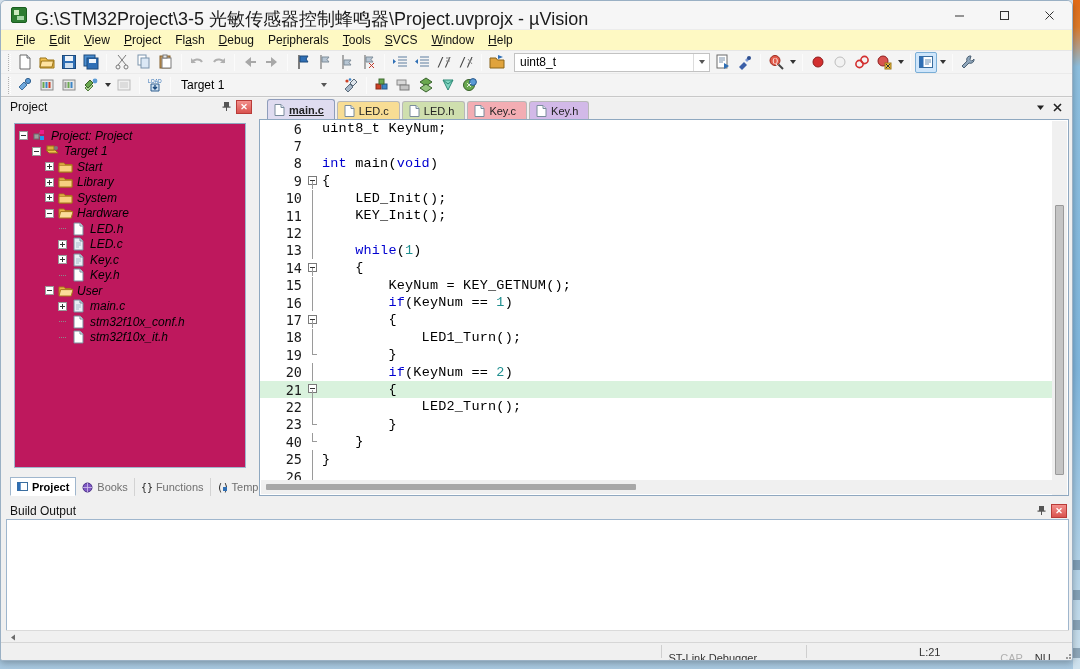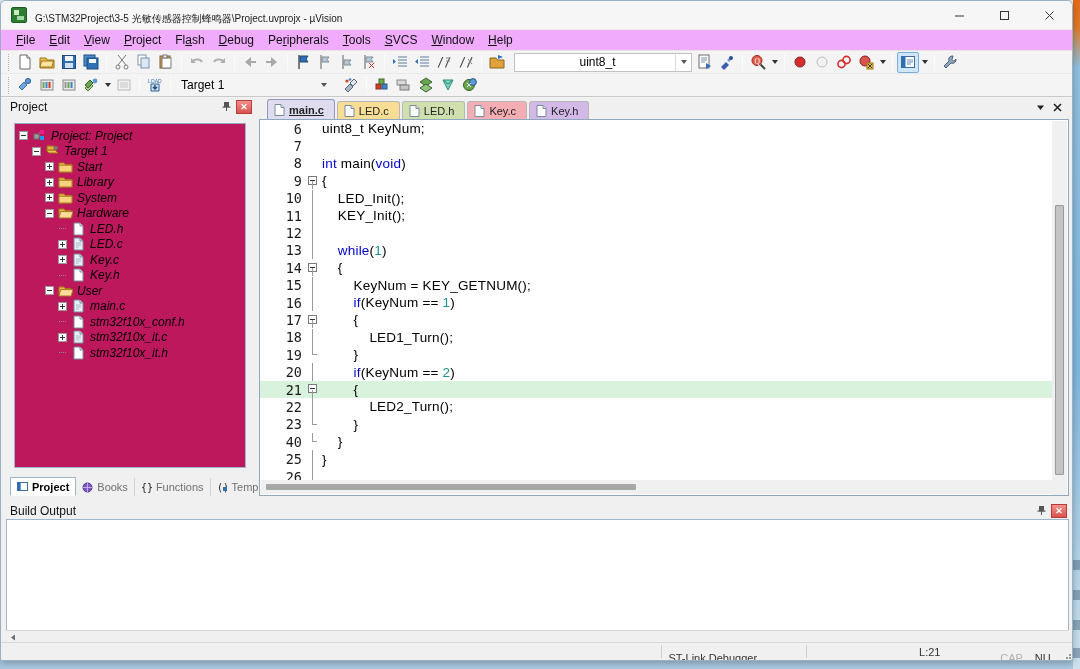--- a/index.html
+++ b/index.html
@@ -47,36 +47,36 @@
   }
   .app-icon::before {
     content: ""; position: absolute; left: 2px; top: 2px;
     width: 5px; height: 5px; background: #cdeac0;
   }
   .app-icon::after {
     content: ""; position: absolute; right: 2px; bottom: 2px;
     width: 7px; height: 4px; background: #a5d6a7;
   }
   .title-text {
-    font-size: 10px; color: #1a1a1a;
+    font-size: 18px; color: #1a1a1a;
     white-space: nowrap;
     margin-top: 7px;
   }
   .wbtns { position: absolute; right: 0; top: 0; height: 29px; display: flex; }
   .wbtn {
     width: 45px; height: 29px;
     display: flex; align-items: center; justify-content: center;
     color: #333;
   }
   .wbtn svg { display: block; }
 
   
   .menubar {
     height: 21px;
-    background: #f0abfc;
+    background: #fef9c3;
     display: flex; align-items: center;
     padding-left: 8px;
     border-bottom: 1px solid #e6e6e6;
   }
   .menu-item {
     padding: 2px 7px;
     font-size: 12px;
     color: #111;
     white-space: nowrap;
   }
@@ -134,21 +134,21 @@
   }
   .combo .cbtn {
     width: 16px; height: 17px; display: flex;
     align-items: center; justify-content: center;
     border-left: 1px solid #dcdcdc;
   }
   .combo .cbtn::after {
     content: ""; border-left: 3.5px solid transparent;
     border-right: 3.5px solid transparent; border-top: 4px solid #555;
   }
-  .combo.wide { width: 178px; text-align: center; }
+  .combo.wide { width: 196px; }
   .tbtn-lbl {
     height: 19px; display: flex; align-items: center;
     font-size: 12px; padding: 0 6px; color: #000;
     white-space: nowrap;
   }
 
   
   .body-area {
     position: absolute; left: 0; top: 97px;
     width: 1073px; height: 546px;
@@ -347,21 +347,21 @@
     position: absolute; left: 6px; top: 0;
     width: 1px; height: 9px; background: #9a9a9a;
   }
   .fend::after {
     content: ""; position: absolute; left: 0px; top: 8px;
     width: 5px; height: 1px; background: #9a9a9a;
   }
   .codetext {
     flex: 1; white-space: pre;
     color: #000;
-    font-family: Liberation Sans, sans-serif;
+    font-family: Liberation Mono, monospace;
     font-size: 13.5px;
     letter-spacing: 0.2px;
   }
   .kw { color: #0000d0; }
   .num { color: #1f8f8f; }
   .vscroll {
     position: absolute; right: 1px; top: 1px;
     width: 15px; height: 374px;
     background: #f0f0f0;
   }
@@ -992,34 +992,20 @@
                 <span class="tspacer"></span>
                 <span class="tspacer"></span>
                 <span class="tdash"></span>
                 <span class="ico">
                   <svg width="15" height="14" viewBox="0 0 15 14">
                     <path d="M3 1h6l3 3v9H3z" fill="#fff" stroke="#7a8c9c"></path>
                     <path d="M9 1v3h3" fill="#dfe8f2" stroke="#7a8c9c"></path>
                   </svg>
                 </span>
                 <span class="tlabel">stm32f10x_conf.h</span>
-              </div>
-              <div class="tnode">
-                <span class="tspacer"></span>
-                <span class="tspacer"></span>
-                <span class="tspacer"></span>
-                <span class="texp plus"></span>
-                <span class="ico">
-                  <svg width="15" height="14" viewBox="0 0 15 14">
-                    <path d="M3 1h6l3 3v9H3z" fill="#e8eef5" stroke="#7a8c9c"></path>
-                    <path d="M9 1v3h3" fill="#c9d8e6" stroke="#7a8c9c"></path>
-                    <path d="M5 6h5M5 8h5M5 10h3" stroke="#9ab0c4" stroke-width="0.8"></path>
-                  </svg>
-                </span>
-                <span class="tlabel">stm32f10x_it.c</span>
               </div>
               <div class="tnode">
                 <span class="tspacer"></span>
                 <span class="tspacer"></span>
                 <span class="tspacer"></span>
                 <span class="tdash"></span>
                 <span class="ico">
                   <svg width="15" height="14" viewBox="0 0 15 14">
                     <path d="M3 1h6l3 3v9H3z" fill="#fff" stroke="#7a8c9c"></path>
                     <path d="M9 1v3h3" fill="#dfe8f2" stroke="#7a8c9c"></path>

